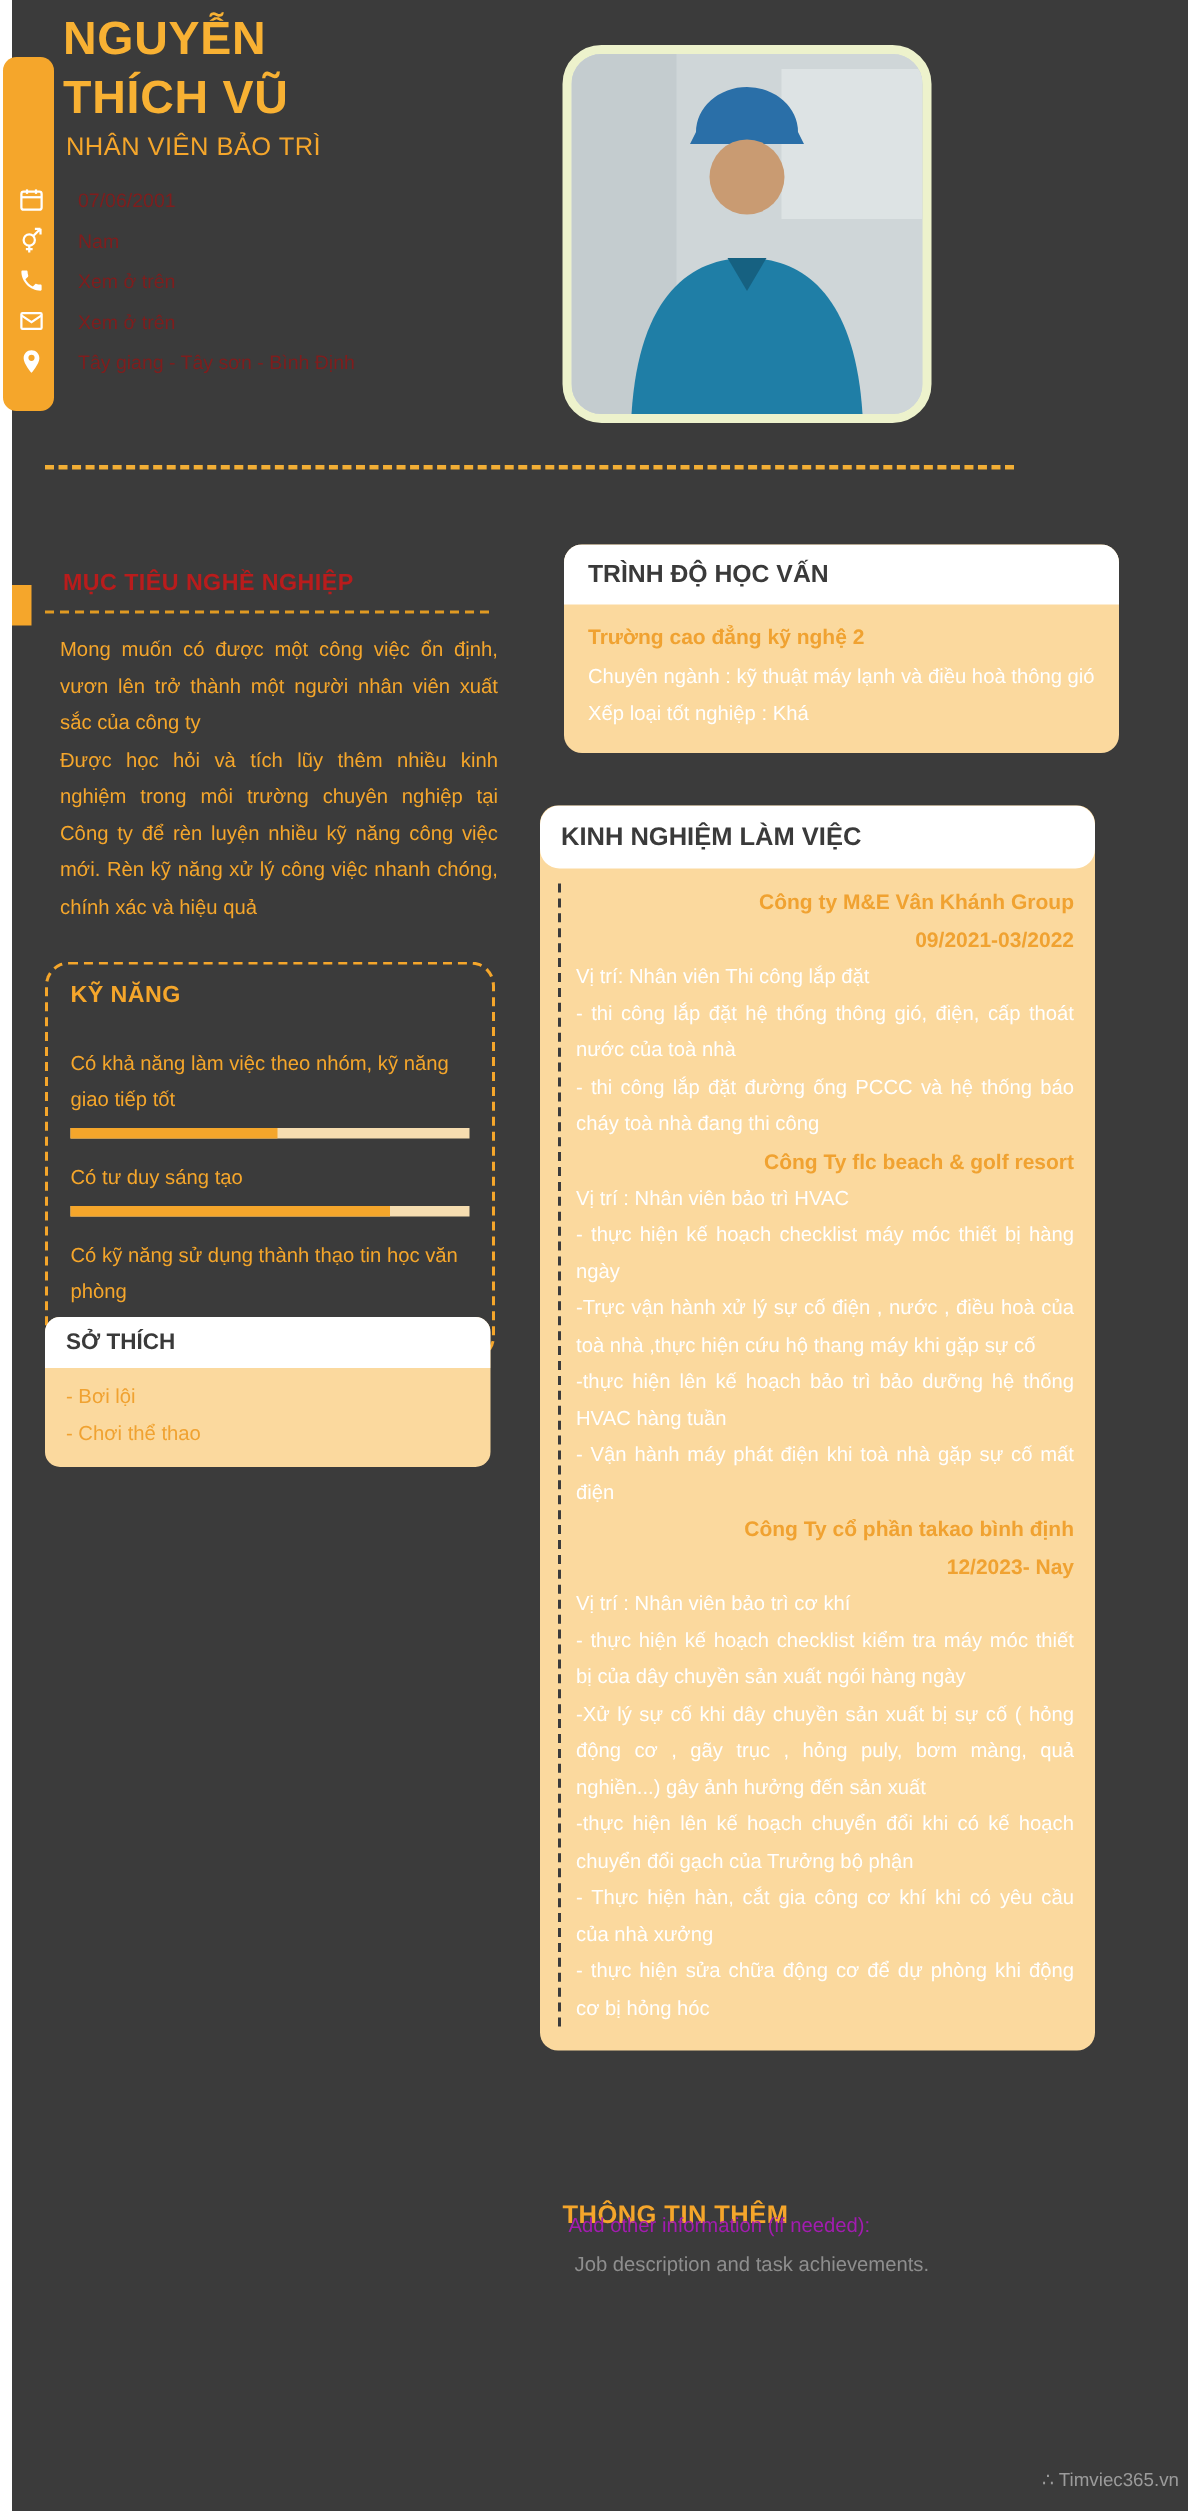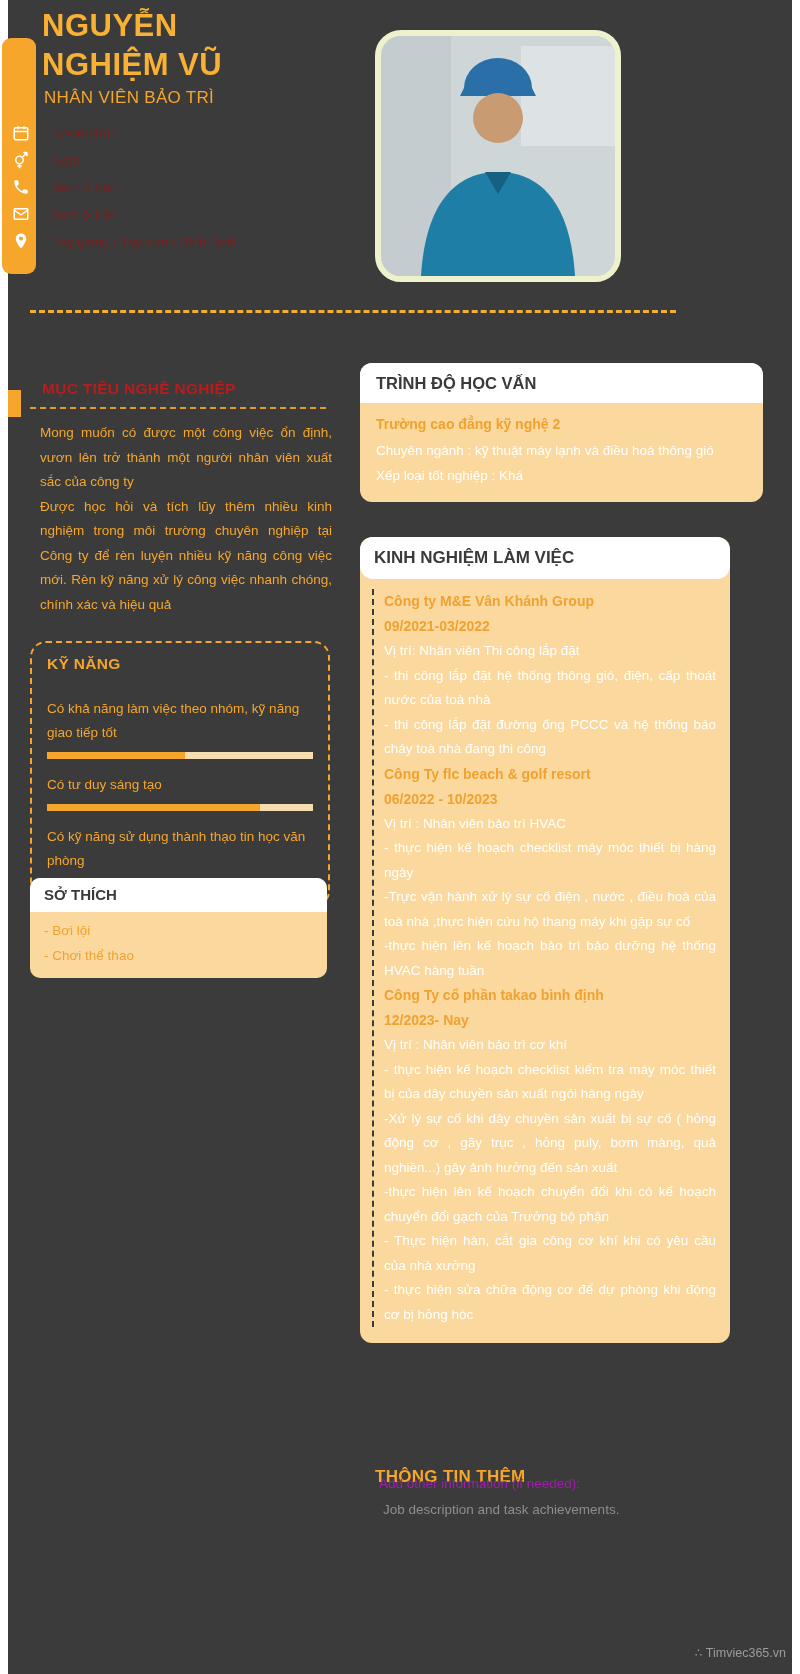--- a/index.html
+++ b/index.html
@@ -33,47 +33,47 @@
   .skill-bar{height:7px;background:#f6ddb0;margin:7px 0 14px;}
   .skill-fill{height:100%;background:#f5a62b;}
 
   .box-header{background:#ffffff;color:#3a3a3a;font-weight:bold;}
 
   .hobbies-box{position:absolute;left:30px;top:878px;width:297px;background:#fbd99e;border-radius:10px;overflow:hidden;}
   .hobbies-box .box-header{height:34px;line-height:34px;padding-left:14px;font-size:15px;}
   .hobbies-items{padding:6px 14px 10px;color:#f0a231;font-size:13.5px;line-height:25px;}
 
   
-  .edu-box{position:absolute;left:360px;top:363px;width:403px;background:#fbd99e;border-radius:12px;overflow:hidden;}
+  .edu-box{position:absolute;left:376px;top:363px;width:370px;background:#fbd99e;border-radius:12px;overflow:hidden;}
   .edu-box .box-header{height:40px;line-height:40px;padding-left:16px;font-size:16.5px;}
   .edu-content{padding:8px 16px 14px;}
   .edu-school{color:#f0a231;font-weight:bold;font-size:14px;line-height:27px;}
   .edu-line{color:#ffffff;font-size:13.5px;line-height:25px;}
 
   .exp-box{position:absolute;left:360px;top:537px;width:370px;background:#fbd99e;border-radius:12px;overflow:hidden;padding-bottom:16px;}
   .exp-box .box-header{height:42px;line-height:42px;padding-left:14px;font-size:17px;border-radius:13px;}
   .exp-content{margin:10px 14px 0 12px;border-left:2.5px dashed #3b3b3b;padding-left:10px;}
-  .job-company,.job-period{color:#f0a231;font-weight:bold;font-size:14px;line-height:25px;}
+  .job-company,.job-period{color:#f0a231;font-weight:bold;font-size:14px;line-height:25px;text-align:right;}
   .job-detail{color:#ffffff;font-size:13.5px;line-height:24.5px;text-align:justify;}
 
   .extra-title{position:absolute;left:375px;top:1436px;color:#f5a62b;font-weight:bold;font-size:17px;letter-spacing:.3px;margin-top:31px;}
   .extra-line1{position:absolute;left:379px;top:1476px;color:#a21caf;font-size:13.5px;}
   .extra-line2{position:absolute;left:383px;top:1502px;color:#8e8e8e;font-size:13.5px;}
 
   .footer-brand{position:absolute;right:14px;top:1645px;color:#9b9b9b;font-size:12.5px;}
 </style>
 </head>
 <body>
 
 <div class="page">
   <div class="panel"></div>
 
   <div class="name">
     <div>NGUYỄN</div>
-    <div>NGHIỆM VŨ</div>
+    <div>THÍCH VŨ</div>
   </div>
   <div class="job-title">NHÂN VIÊN BẢO TRÌ</div>
 
   <div class="icon-bar">
     <span class="contact-icon" style="top:86px">
       <svg viewBox="0 0 24 24" fill="none" stroke="#ffffff" stroke-width="2">
           <rect x="3" y="5" width="18" height="16" rx="2"></rect>
           <line x1="3" y1="10" x2="21" y2="10"></line>
           <line x1="8" y1="3" x2="8" y2="7"></line>
           <line x1="16" y1="3" x2="16" y2="7"></line>
@@ -173,25 +173,25 @@
       <div>
         <div class="job-company">Công ty  M&amp;E Vân Khánh Group</div>
         <div class="job-period">09/2021-03/2022</div>
         <div class="job-detail">Vị trí: Nhân viên Thi công lắp đặt</div>
         <div class="job-detail">- thi công lắp đặt hệ thống thông gió, điện, cấp thoát nước của  toà nhà</div>
         <div class="job-detail">- thi công lắp đặt đường ống PCCC và hệ thống báo cháy toà nhà đang thi công</div>
       </div>
 
       <div>
         <div class="job-company">Công Ty flc beach &amp; golf resort</div>
-        <div class="job-period">06/2022 - 10/2023</div>
         <div class="job-detail">Vị trí : Nhân viên bảo trì HVAC</div>
         <div class="job-detail">- thực hiện kế hoạch checklist máy móc thiết bị hàng ngày</div>
         <div class="job-detail">-Trực vận hành xử lý sự cố điện , nước , điều hoà của toà nhà ,thực hiện cứu hộ thang máy khi gặp sự cố</div>
         <div class="job-detail">-thực hiện lên kế hoạch bảo trì bảo dưỡng hệ thống HVAC hàng tuần</div>
+        <div class="job-detail">- Vận hành máy phát điện khi toà nhà gặp sự cố mất điện</div>
       </div>
 
       <div>
         <div class="job-company">Công Ty cổ phần takao bình định</div>
         <div class="job-period">12/2023- Nay</div>
         <div class="job-detail">Vị trí : Nhân viên bảo trì cơ khí</div>
         <div class="job-detail">- thực hiện kế hoạch checklist kiểm tra  máy móc thiết bị của dây chuyền sản xuất  ngói  hàng ngày</div>
         <div class="job-detail">-Xử lý sự cố khi dây chuyền sản xuất bị sự cố ( hỏng động cơ , gãy trục , hỏng puly, bơm màng, quả nghiền...) gây ảnh hưởng đến sản xuất</div>
         <div class="job-detail">-thực hiện lên kế hoạch chuyển đổi khi có kế hoạch chuyển đổi gạch của Trưởng bộ phận</div>
         <div class="job-detail">- Thực hiện hàn, cắt gia công cơ khí khi có yêu cầu của nhà xưởng</div>

